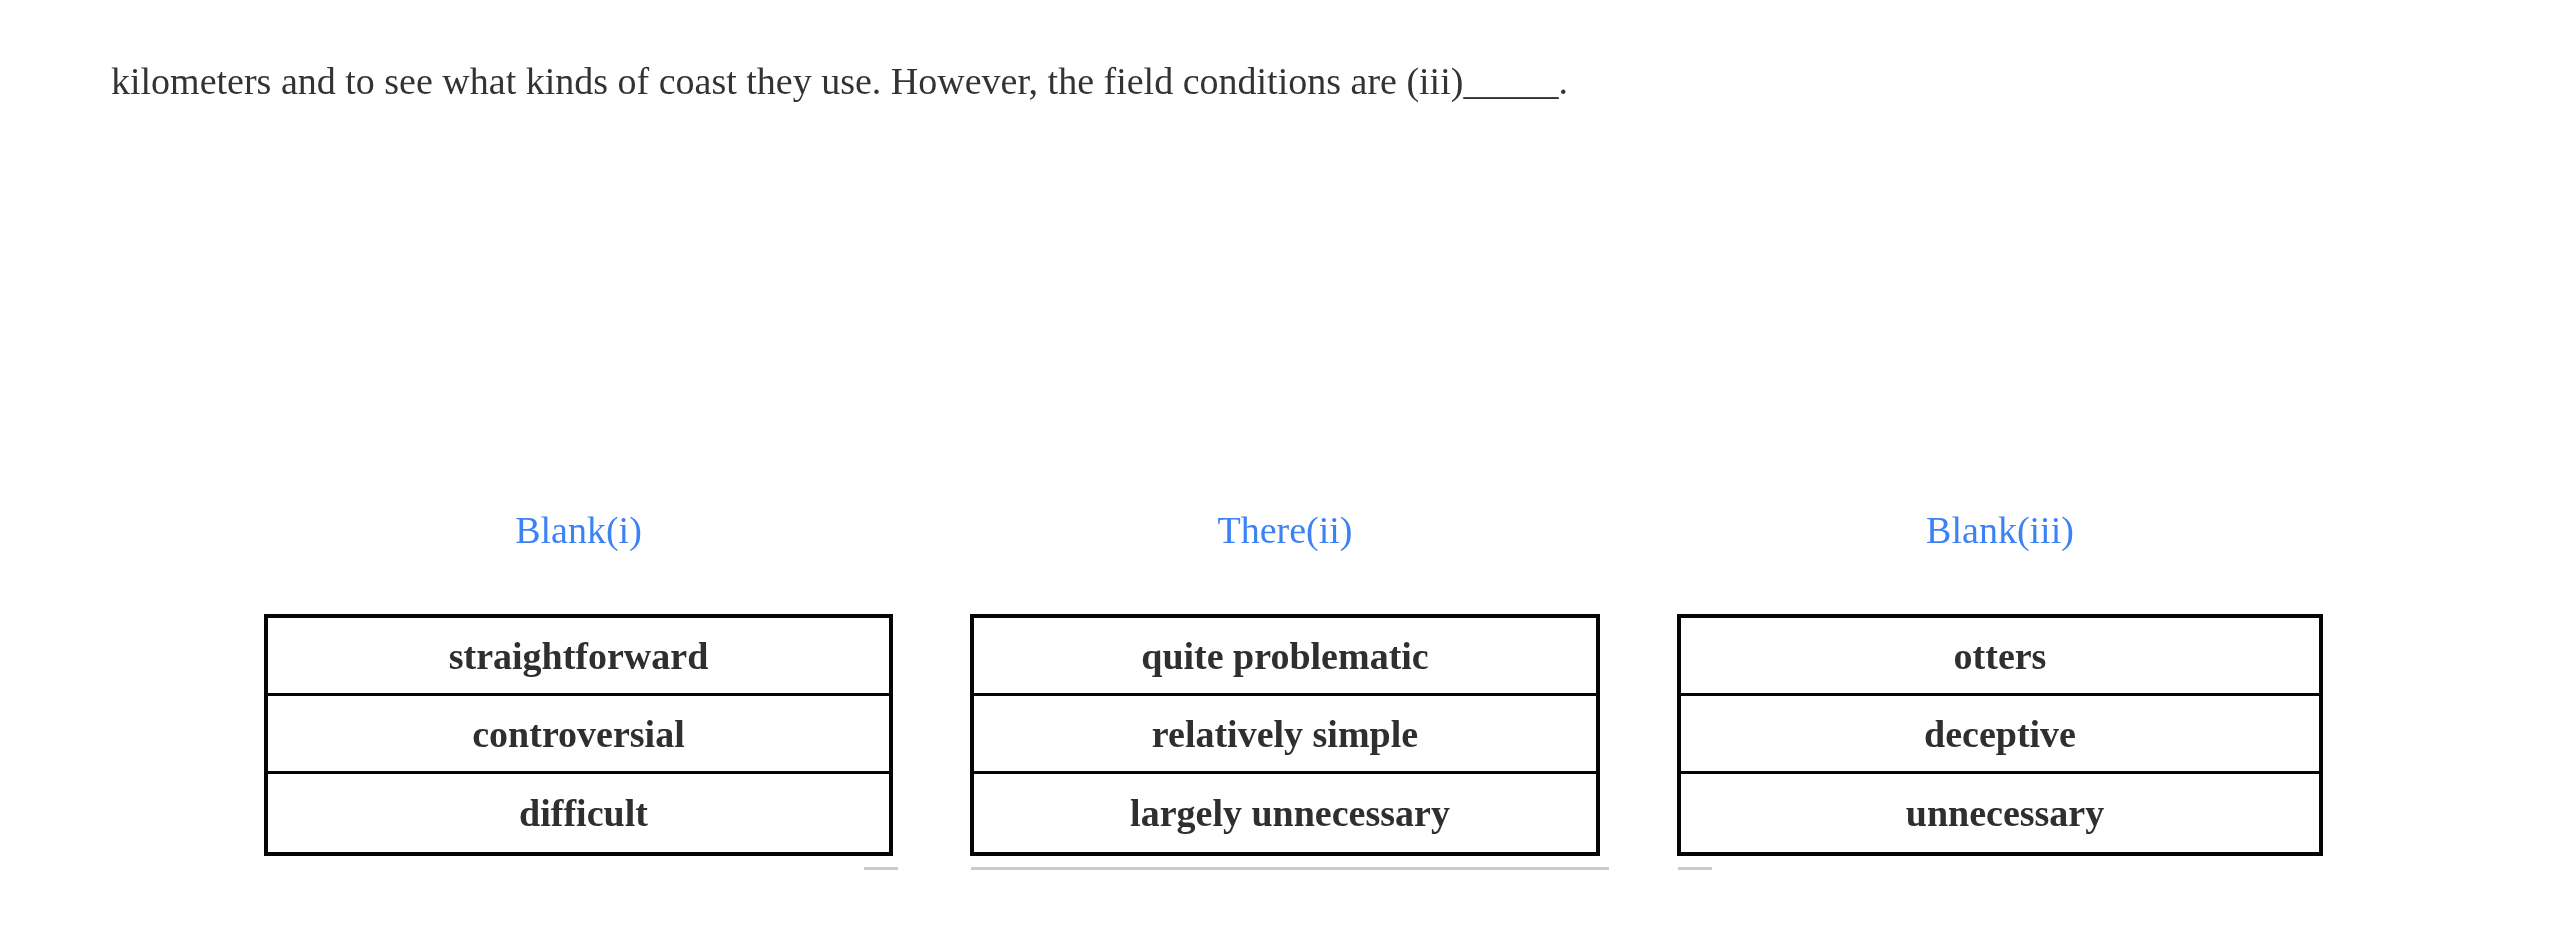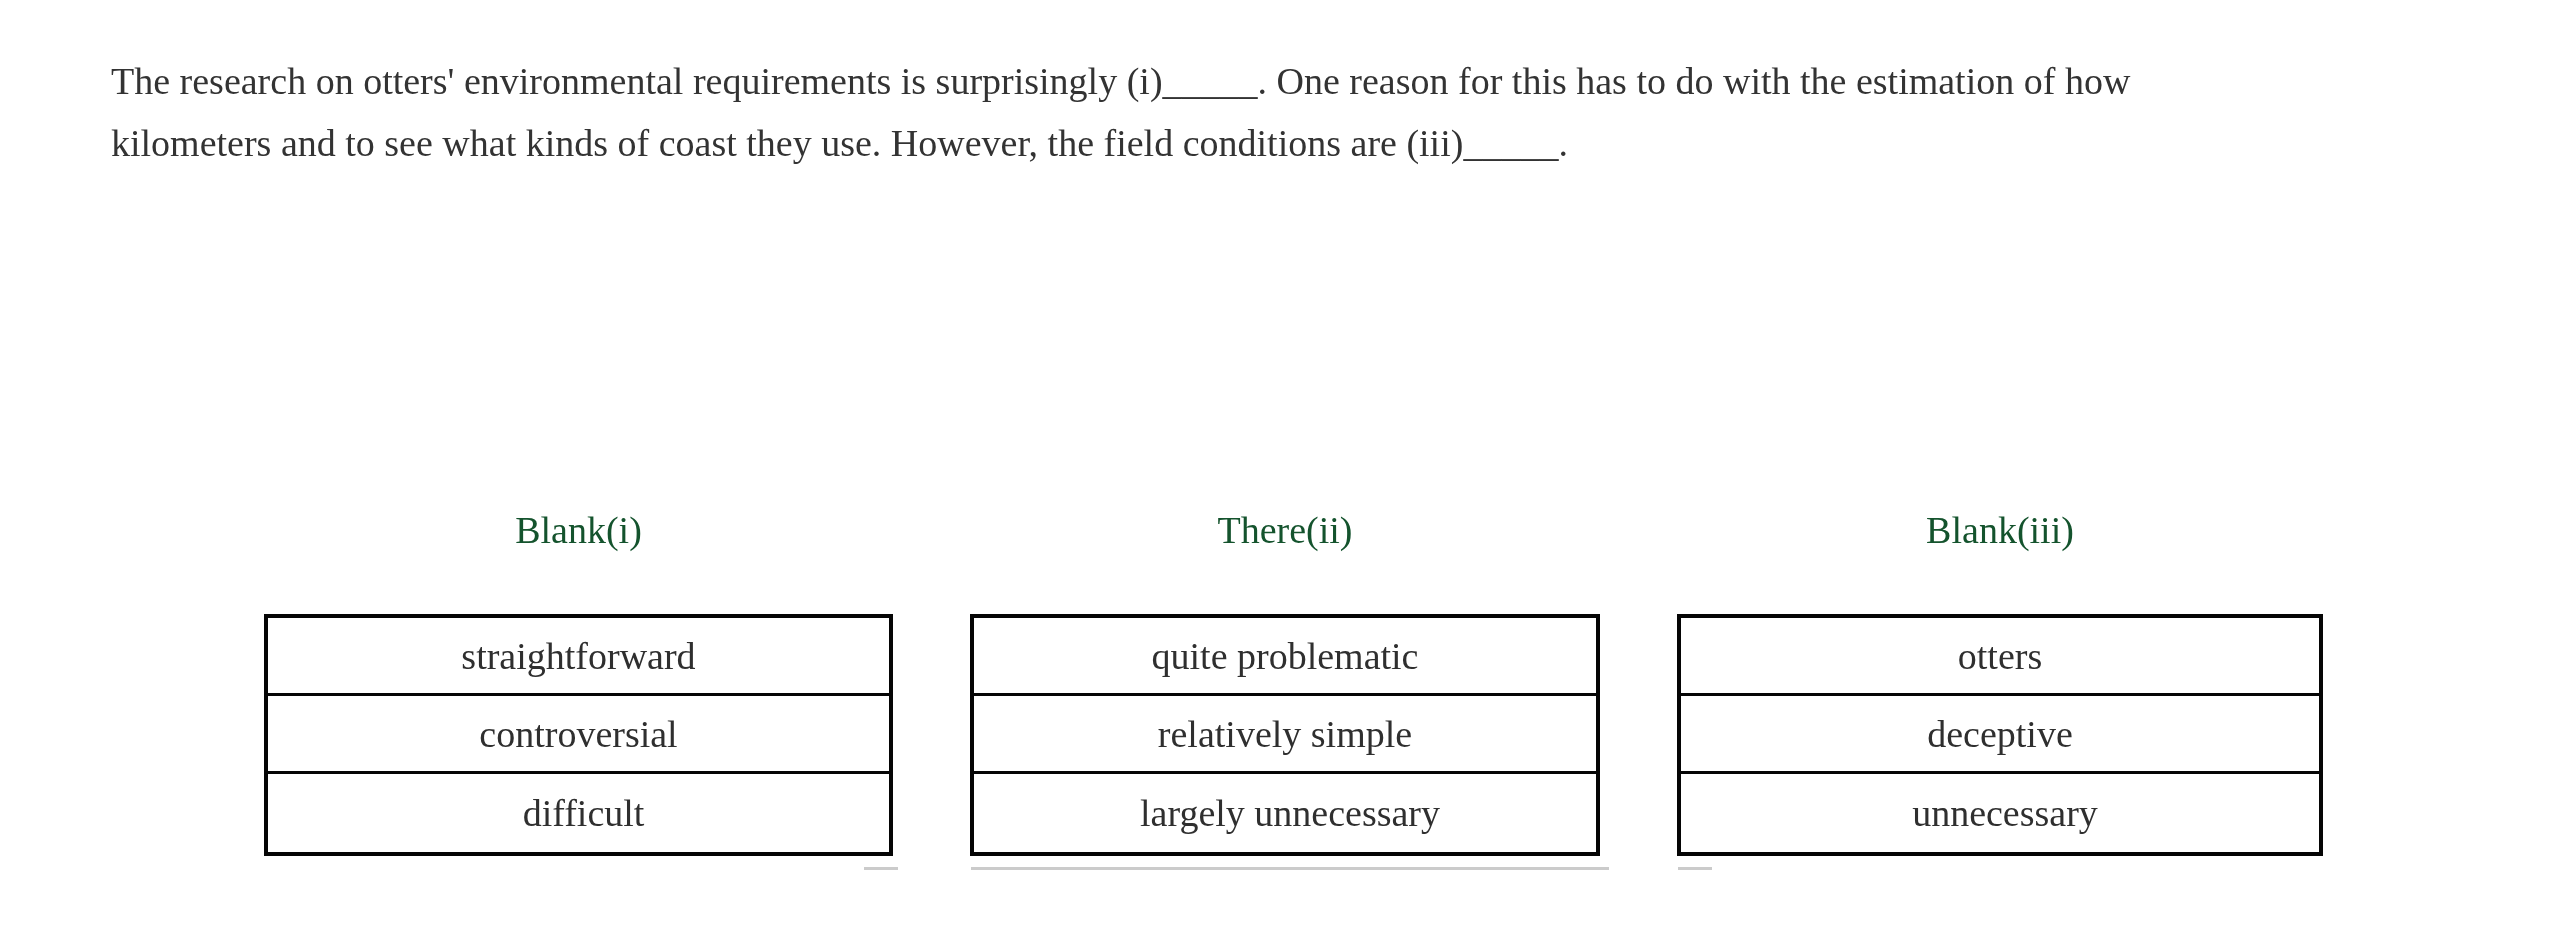--- a/index.html
+++ b/index.html
@@ -24,26 +24,27 @@
   .column { position: absolute; top: 502px; }
   .col-1 { left: 264px;  width: 629px; }
   .col-2 { left: 970px; width: 630px; }
   .col-3 { left: 1677px; width: 646px; }
 
   .blank-header {
     height: 57px;
     line-height: 57px;
     text-align: center;
     font-size: 38px;
-    color: #14532d;
+    color: #3b82f6;
   }
   .options-table {
     margin-top: 55px;
     border: 4px solid #050505;
     background: #ffffff;
+    font-weight: bold;
   }
   .option-row {
     height: 78px;
     display: flex;
     align-items: center;
     justify-content: center;
     font-size: 38px;
     color: #2f2f2f;
     border-bottom: 3.2px solid #050505;
     cursor: default;
@@ -57,21 +58,20 @@
     background: #cbcbcb;
   }
   .shadow-1 { left: 864px; width: 34px; }
   .shadow-2 { left: 971px; width: 638px; }
   .shadow-3 { left: 1678px; width: 34px; }
 </style>
 </head>
 <body>
 
 <div class="passage">
-  <div class="line">The research on otters' environmental requirements is surprisingly (i)_____. One reason for this has to do with the estimation of how</div>
   <div class="line">kilometers and to see what kinds of coast they use. However, the field conditions are (iii)_____.</div>
 </div>
 
 <div class="column col-1">
   <div class="blank-header">Blank(i)</div>
   <div class="options-table">
     <div class="option-row">straightforward</div>
     <div class="option-row">controversial</div>
     <div class="option-row">difficult</div>
   </div>

